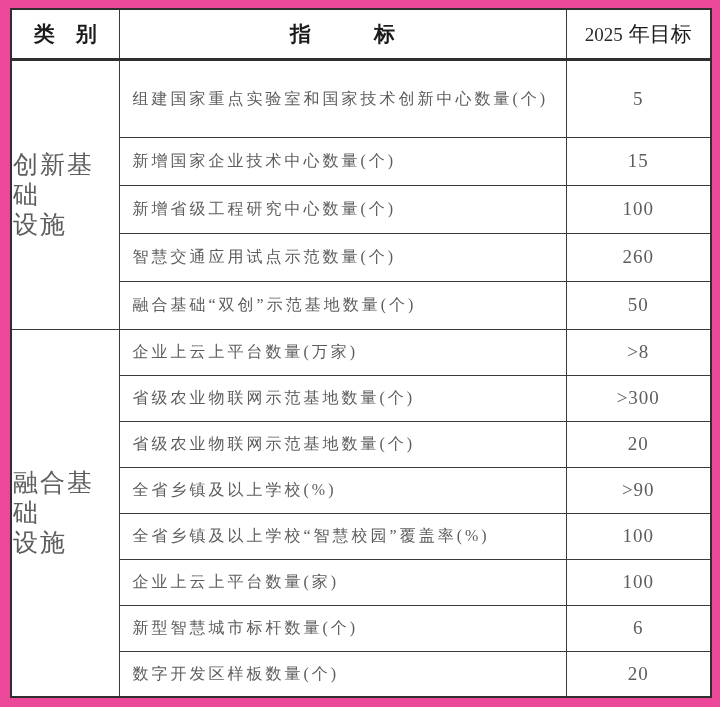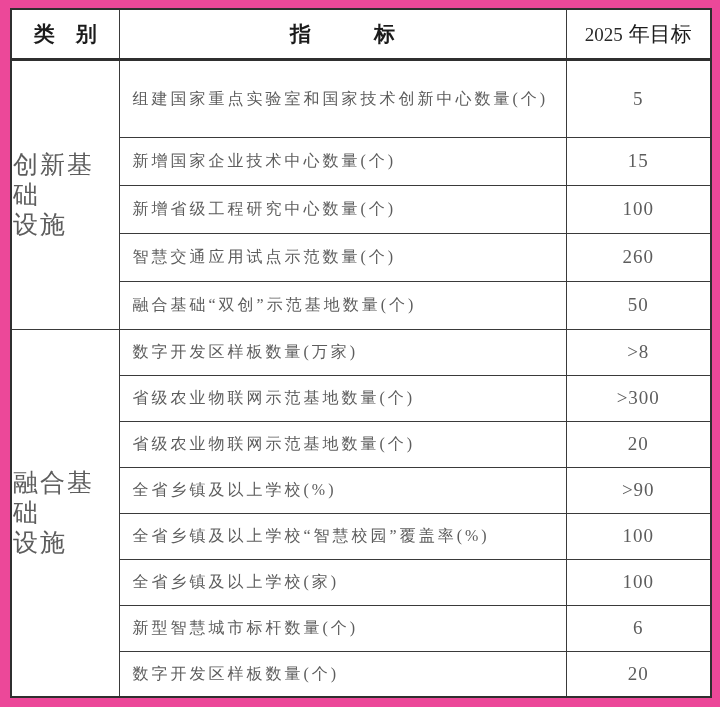--- a/index.html
+++ b/index.html
@@ -120,41 +120,41 @@
     <tr class="row-s1">
       <td class="ind-cell">融合基础“双创”示范基地数量(个)</td>
       <td class="val-cell">50</td>
     </tr>
 
     <tr class="row-s2">
       <td class="cat-cell" rowspan="8">
         <span class="cat-line">融合基础</span>
         <span class="cat-line">设施</span>
       </td>
-      <td class="ind-cell">数字开发区样板数量(万家)</td>
+      <td class="ind-cell">企业上云上平台数量(万家)</td>
       <td class="val-cell">&gt;8</td>
     </tr>
     <tr class="row-s2">
       <td class="ind-cell">省级农业物联网示范基地数量(个)</td>
       <td class="val-cell">&gt;300</td>
     </tr>
     <tr class="row-s2">
       <td class="ind-cell">省级农业物联网示范基地数量(个)</td>
       <td class="val-cell">20</td>
     </tr>
     <tr class="row-s2">
       <td class="ind-cell">全省乡镇及以上学校(%)</td>
       <td class="val-cell">&gt;90</td>
     </tr>
     <tr class="row-s2">
       <td class="ind-cell">全省乡镇及以上学校“智慧校园”覆盖率(%)</td>
       <td class="val-cell">100</td>
     </tr>
     <tr class="row-s2">
-      <td class="ind-cell">全省乡镇及以上学校(家)</td>
+      <td class="ind-cell">企业上云上平台数量(家)</td>
       <td class="val-cell">100</td>
     </tr>
     <tr class="row-s2">
       <td class="ind-cell">新型智慧城市标杆数量(个)</td>
       <td class="val-cell">6</td>
     </tr>
     <tr class="row-s2">
       <td class="ind-cell">数字开发区样板数量(个)</td>
       <td class="val-cell">20</td>
     </tr>

